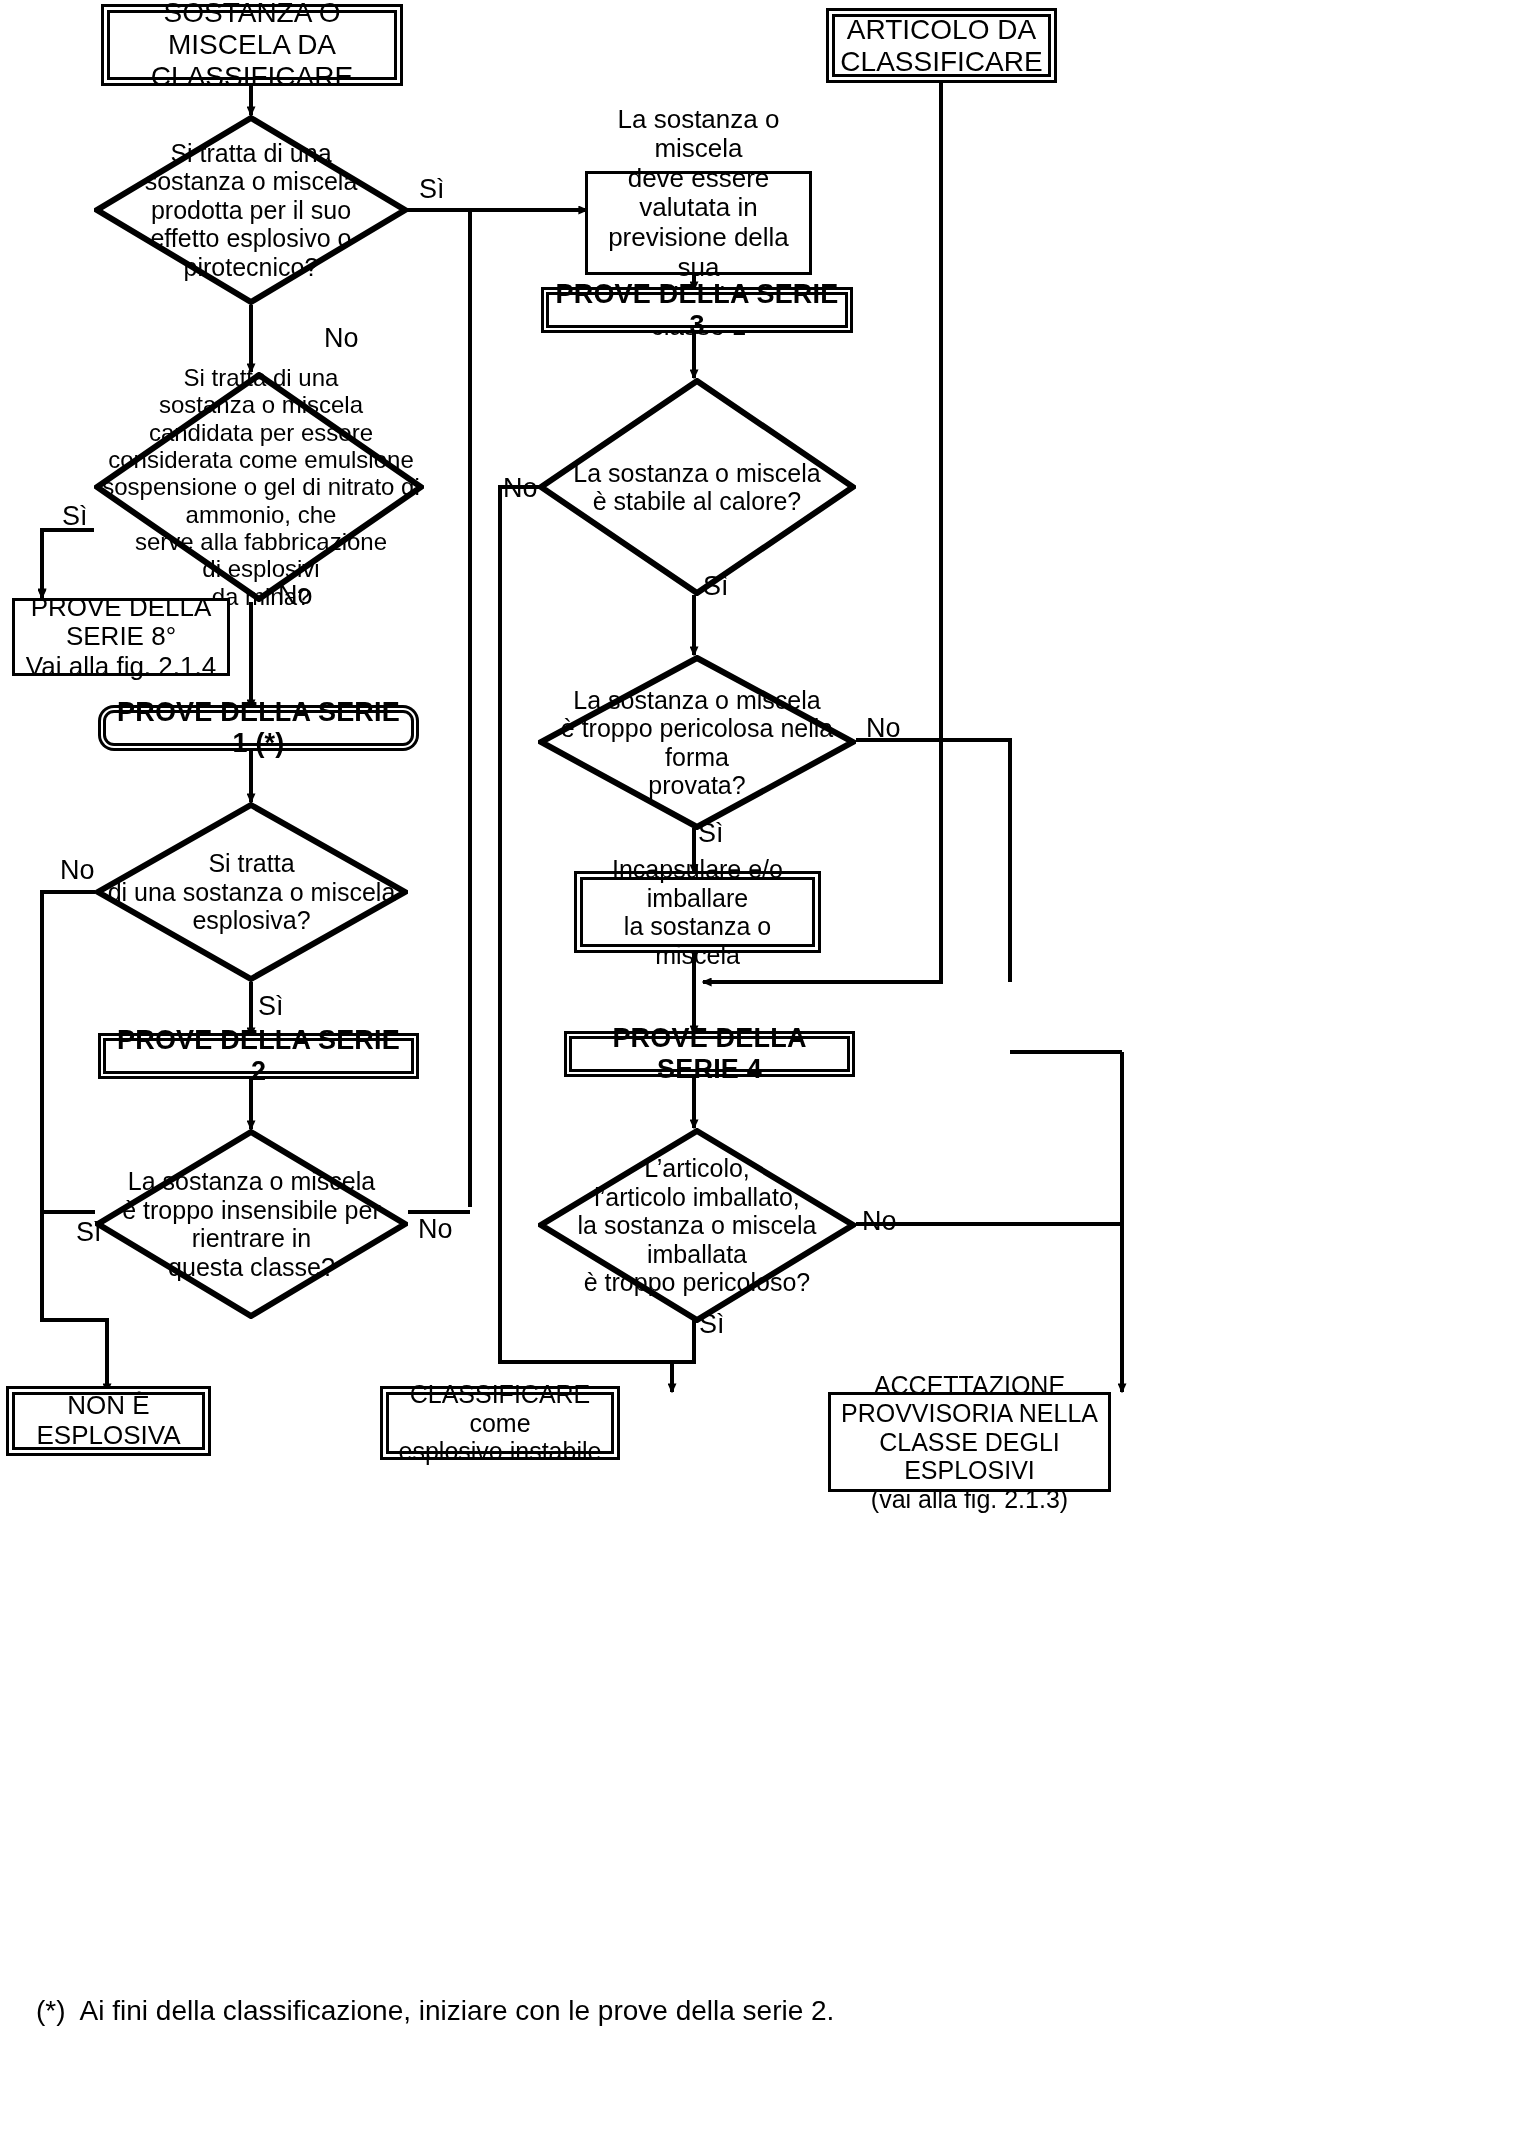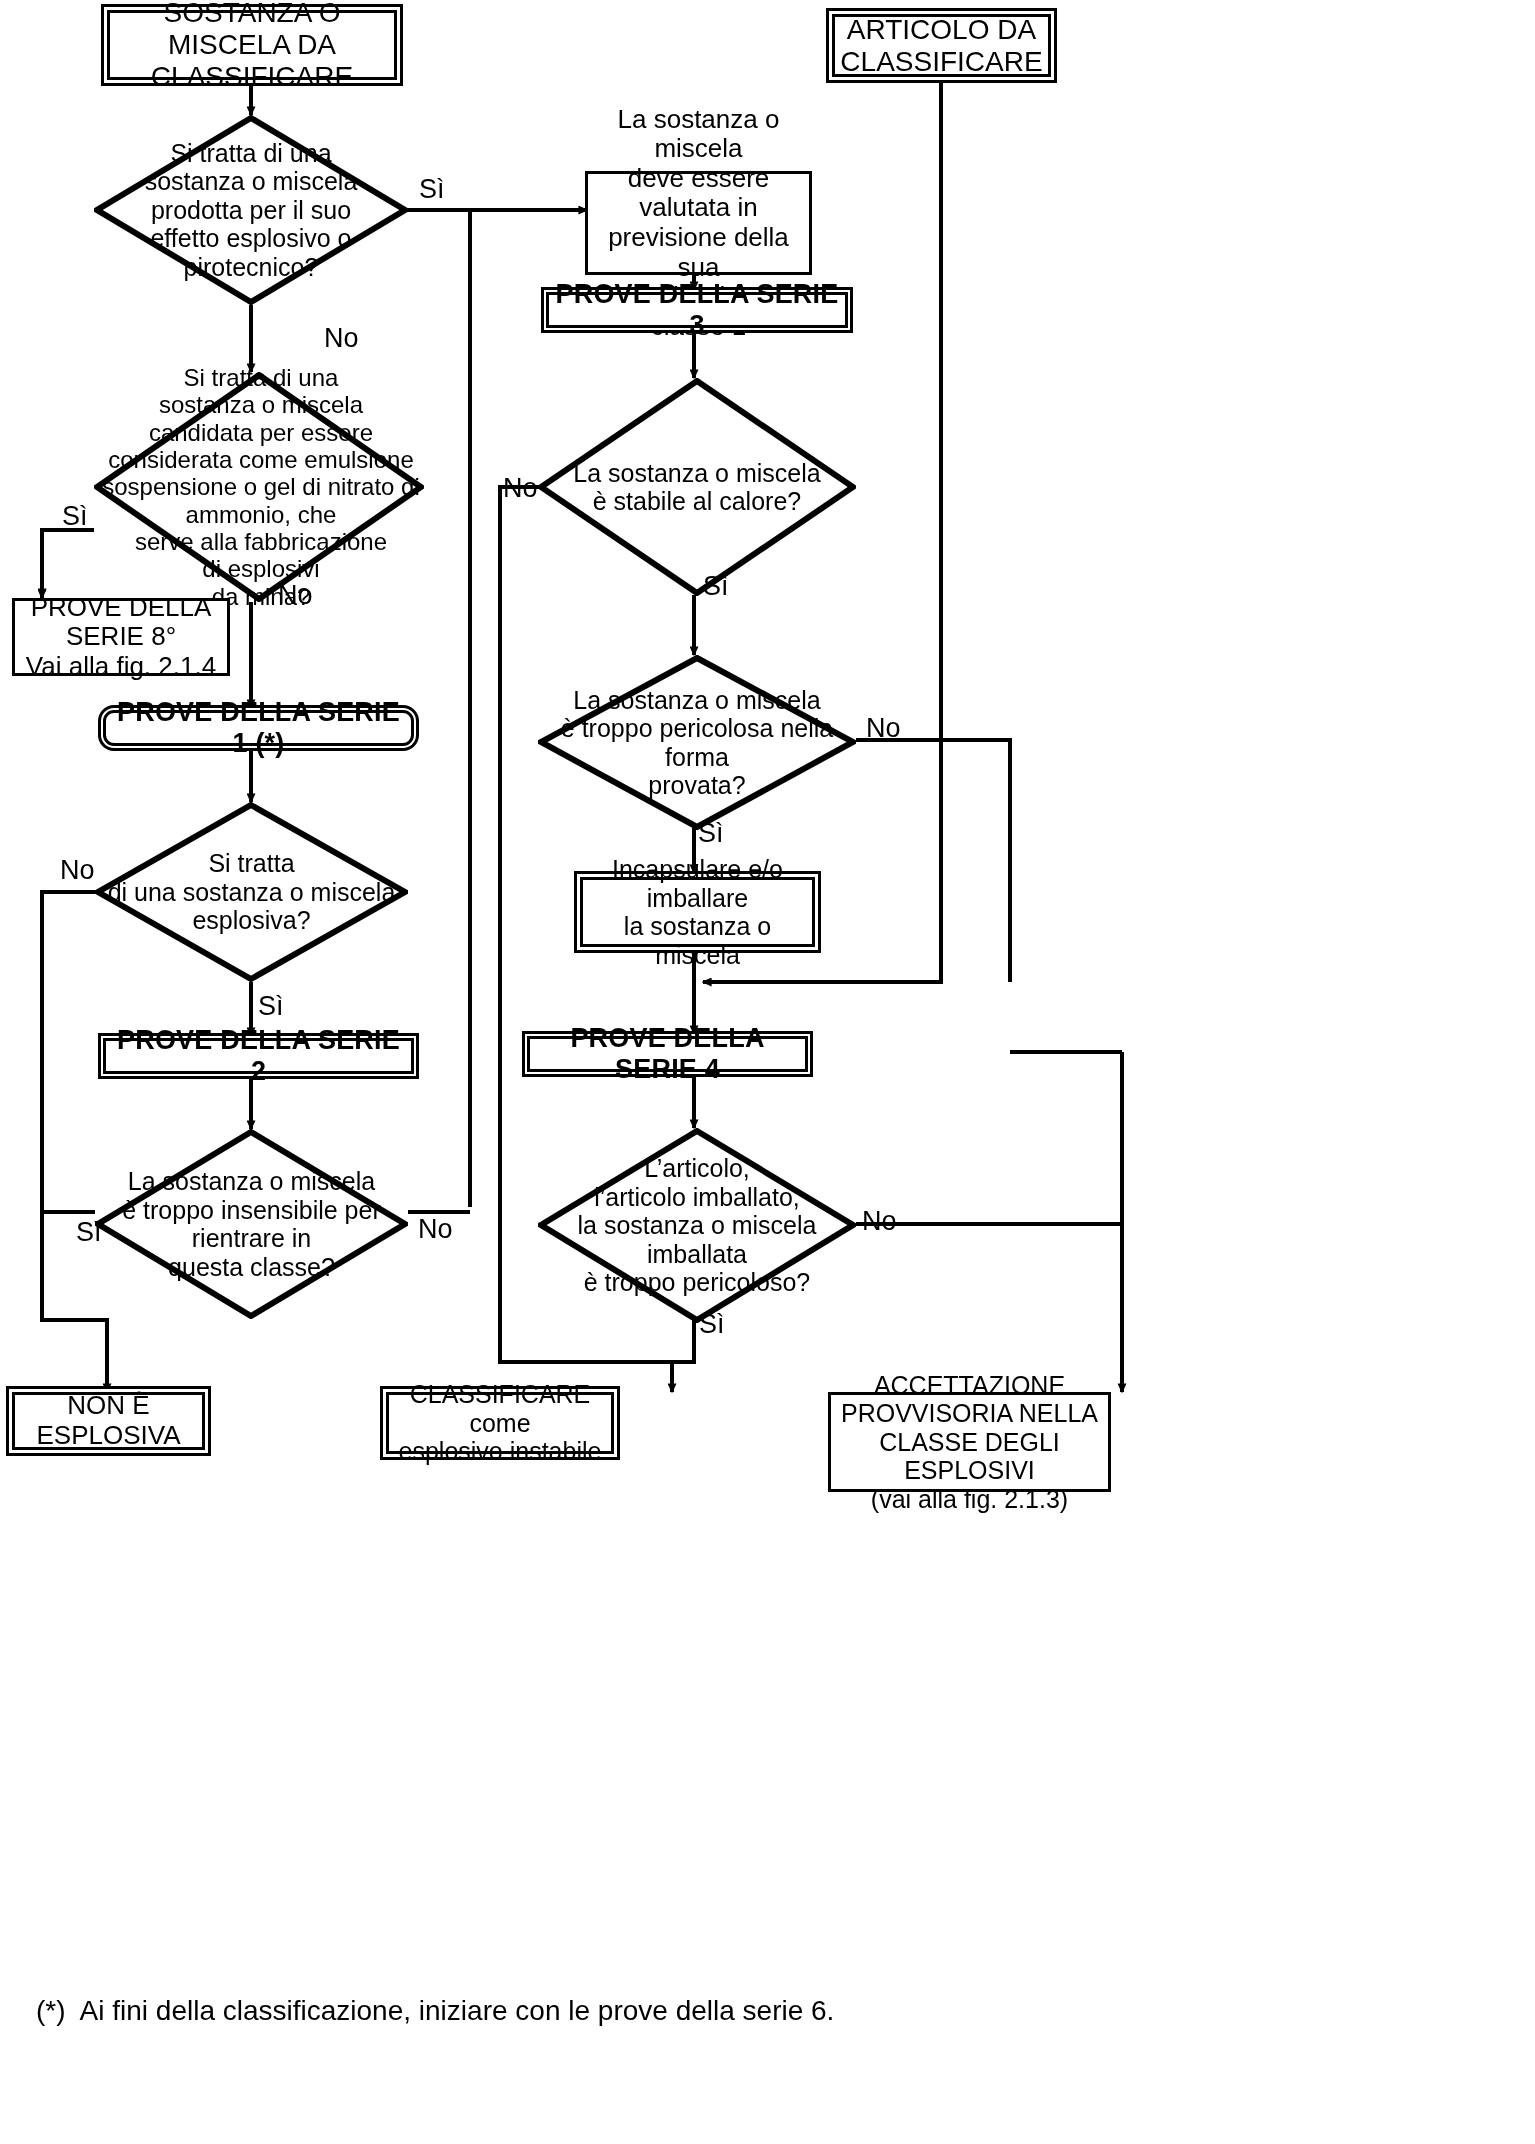--- a/index.html
+++ b/index.html
@@ -261,21 +261,21 @@
     <div class="diamond-label t25">La sostanza o miscela
 è troppo pericolosa nella forma
 provata?</div>
   </div>
 
   <div class="node box2 t25" style="left:580px; top:877px; width:235px; height:70px;">
     <span>Incapsulare e/o imballare
 la sostanza o miscela</span>
   </div>
 
-  <div class="node banner" style="left:527px; top:1036px; width:281px; height:36px;">
+  <div class="node banner" style="left:569px; top:1036px; width:281px; height:36px;">
     <span>PROVE DELLA SERIE 4</span>
   </div>
 
   <div class="diamond-wrap" style="left:538px; top:1128px; width:318px; height:195px;">
     <svg width="318" height="195" viewBox="0 0 318 195" xmlns="http://www.w3.org/2000/svg">
       <polygon points="159,3 315,97 159,192 3,97" fill="#fff" stroke="#000" stroke-width="6"></polygon>
     </svg>
     <div class="diamond-label t25">L’articolo,
 l’articolo imballato,
 la sostanza o miscela
@@ -320,15 +320,15 @@
   <div class="edge-label" style="left:703px; top:573px;">Sì</div>
 
   <div class="edge-label" style="left:866px; top:715px;">No</div>
 
   <div class="edge-label" style="left:698px; top:820px;">Sì</div>
 
   <div class="edge-label" style="left:862px; top:1208px;">No</div>
 
   <div class="edge-label" style="left:699px; top:1311px;">Sì</div>
 
-  <div class="footnote" style="left:36px; top:1995px;">(*)  Ai fini della classificazione, iniziare con le prove della serie 6.</div>
+  <div class="footnote" style="left:36px; top:1995px;">(*)  Ai fini della classificazione, iniziare con le prove della serie 2.</div>
 
 </div>
 
 </body></html>

